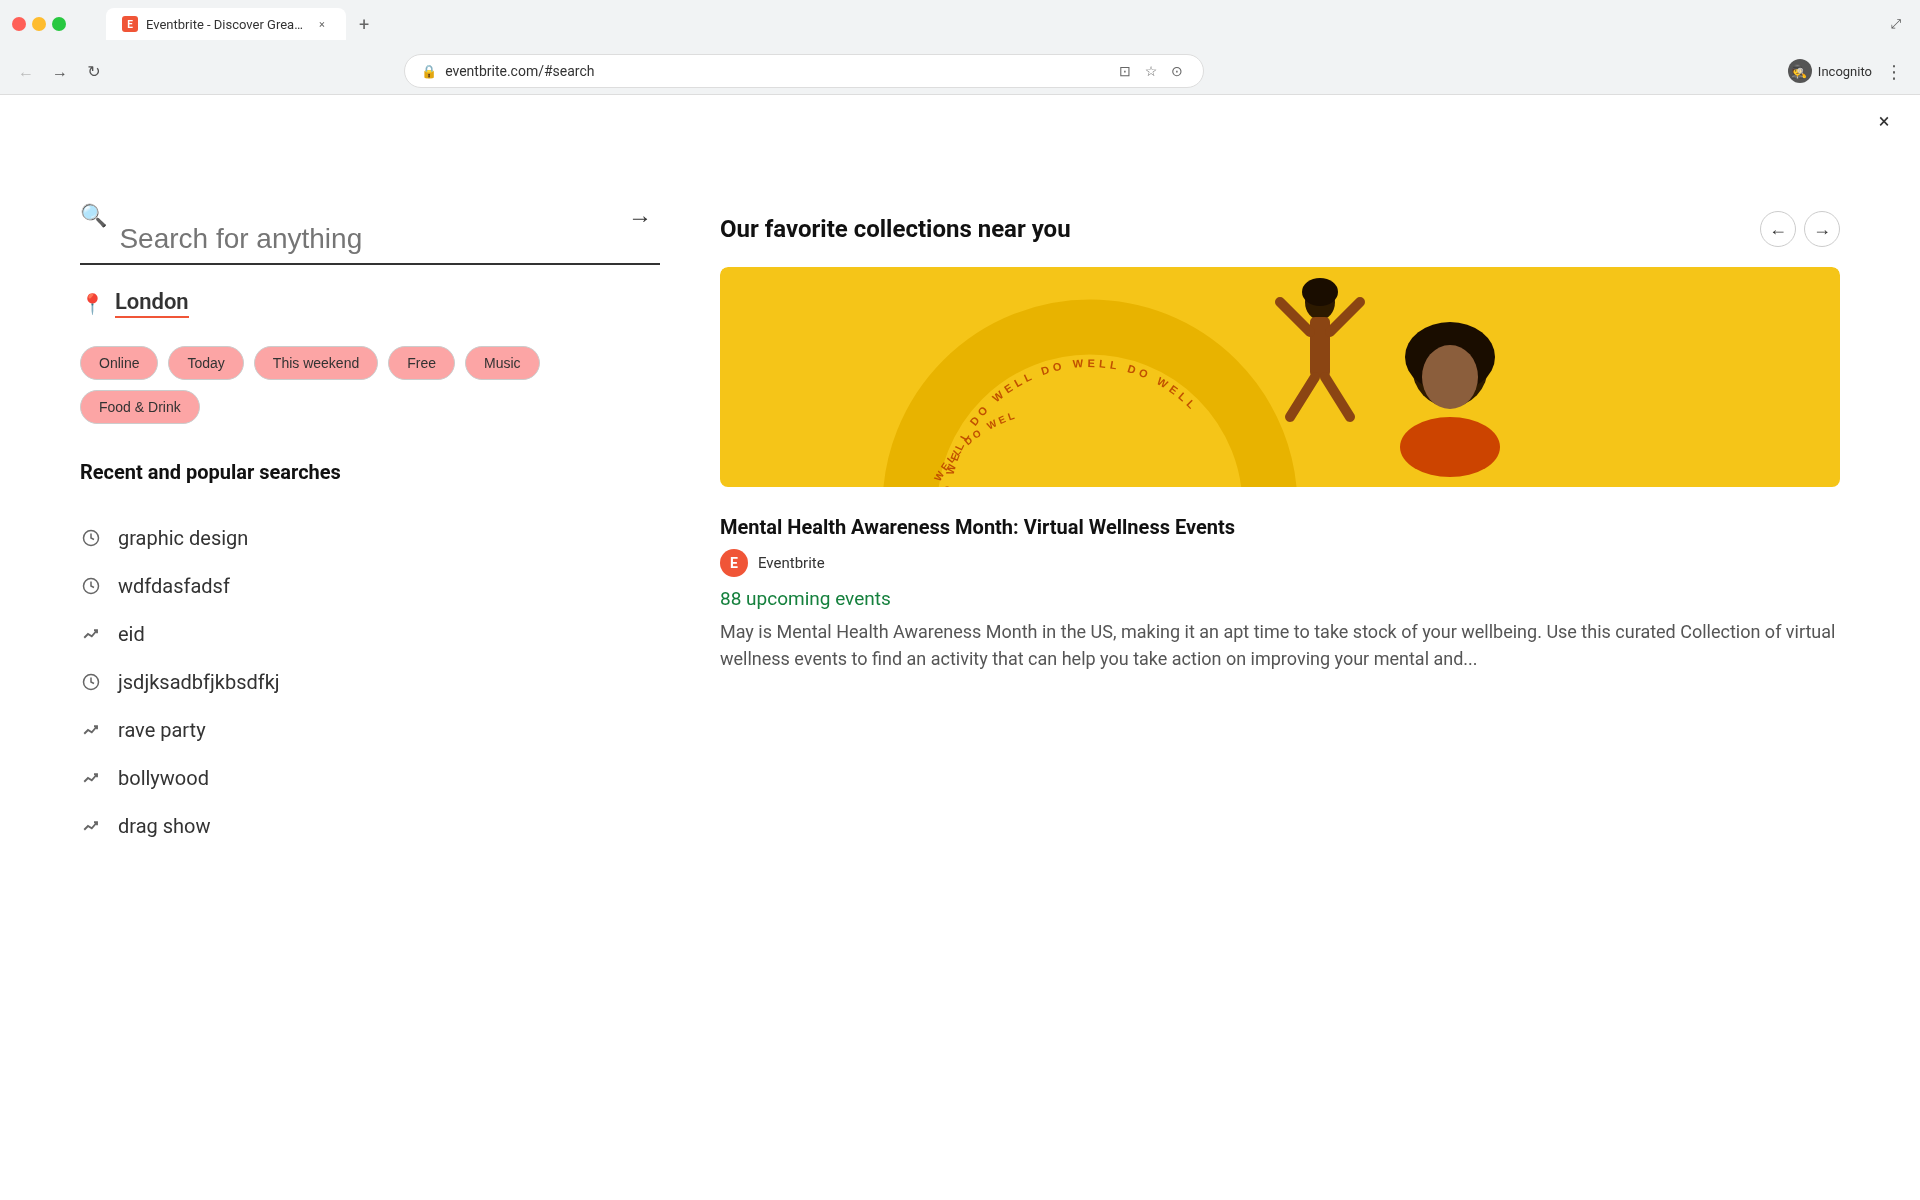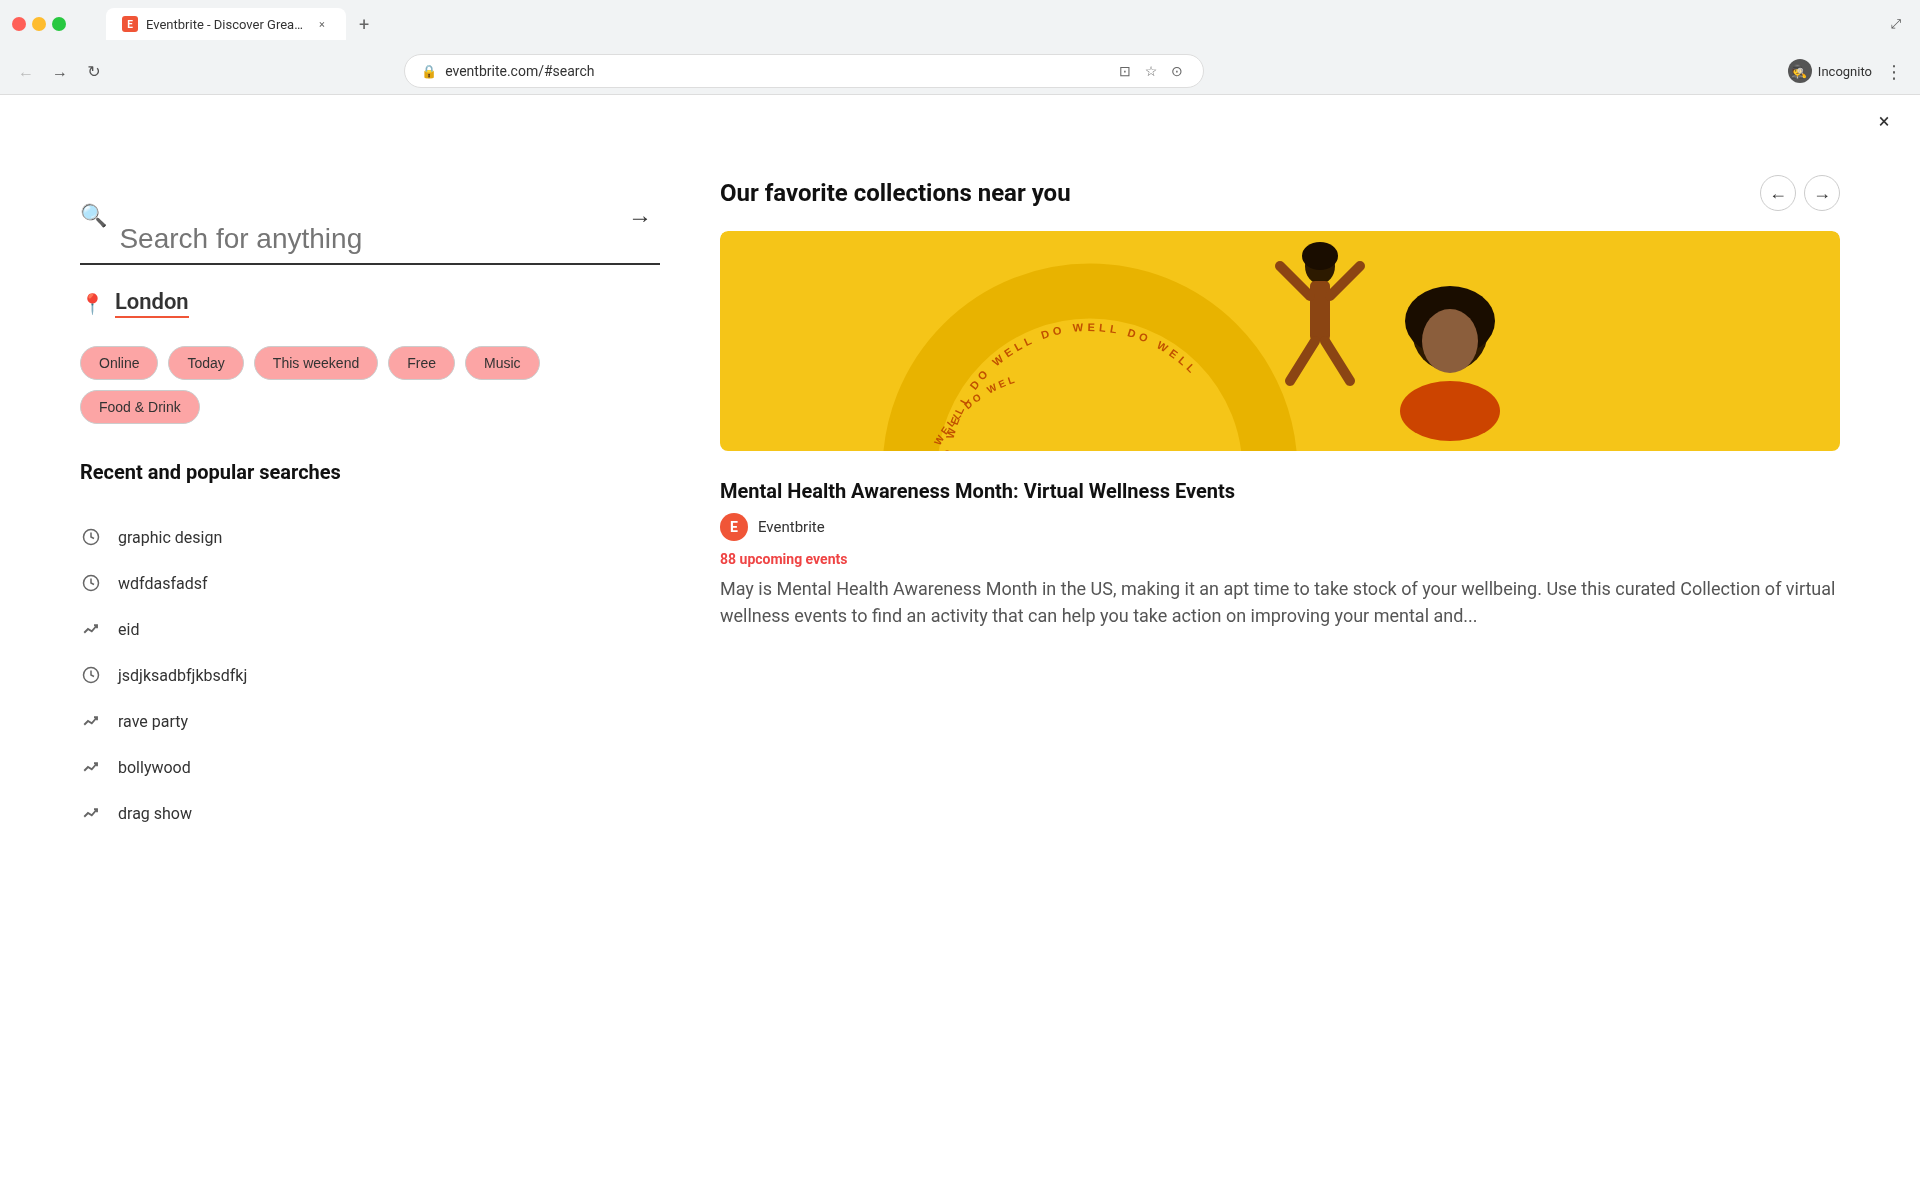--- a/index.html
+++ b/index.html
@@ -340,27 +340,28 @@
       height: 22px;
       display: flex;
       align-items: center;
       justify-content: center;
       color: #666;
       font-size: 16px;
       flex-shrink: 0;
     }
 
     .search-item-label {
-      font-size: 16px;
+      font-size: 20px;
       color: #333;
     }
 
     
     .right-panel {
       flex: 1;
+      margin-top: 36px;
     }
 
     .collections-header {
       display: flex;
       align-items: center;
       justify-content: space-between;
       margin-bottom: 20px;
     }
 
     .collections-title {
@@ -435,23 +436,23 @@
       font-size: 14px;
       font-weight: bold;
     }
 
     .organizer-name {
       font-size: 15px;
       color: #333;
     }
 
     .event-count {
-      font-size: 14px;
-      font-weight: 700;
-      color: #ef4444;
+      font-size: 19px;
+      font-weight: 400;
+      color: #15803d;
       margin-bottom: 8px;
     }
 
     .event-description {
       font-size: 18px;
       color: #555;
       line-height: 1.5;
     }
 
     

